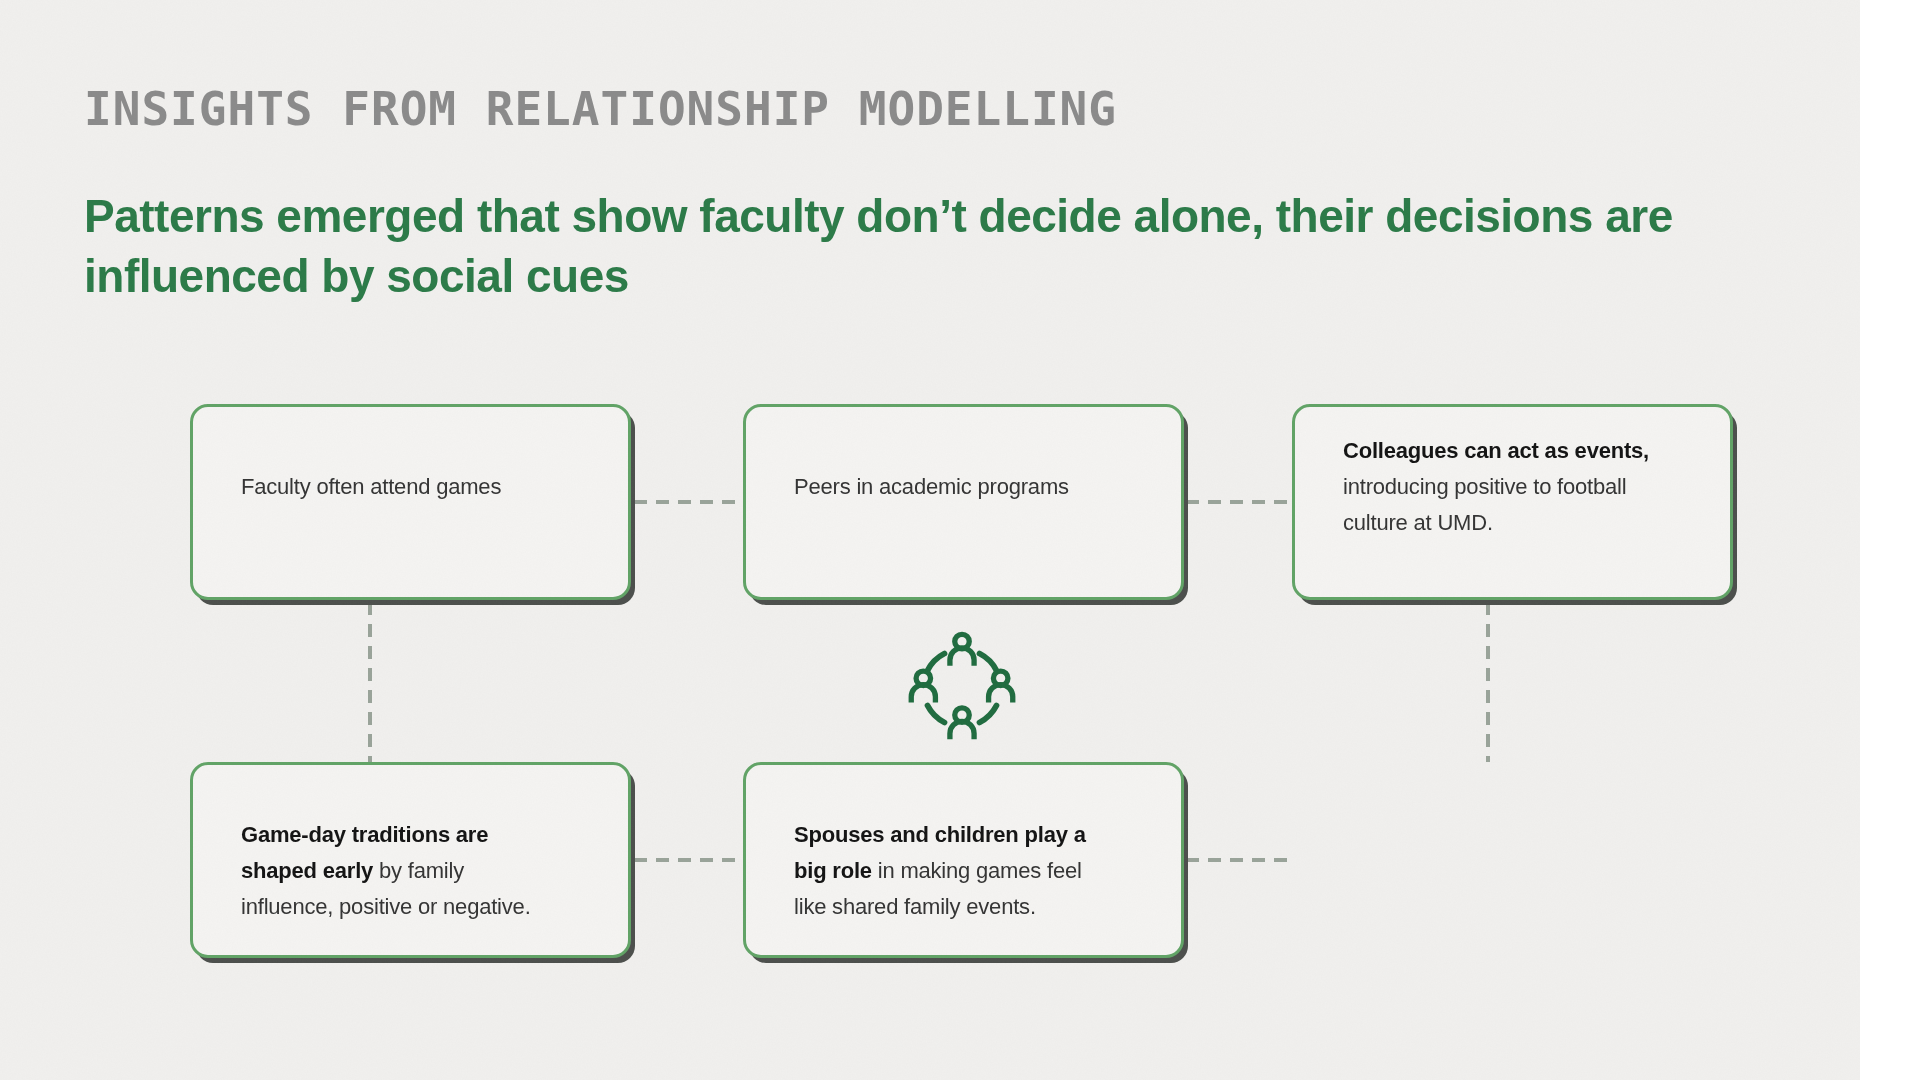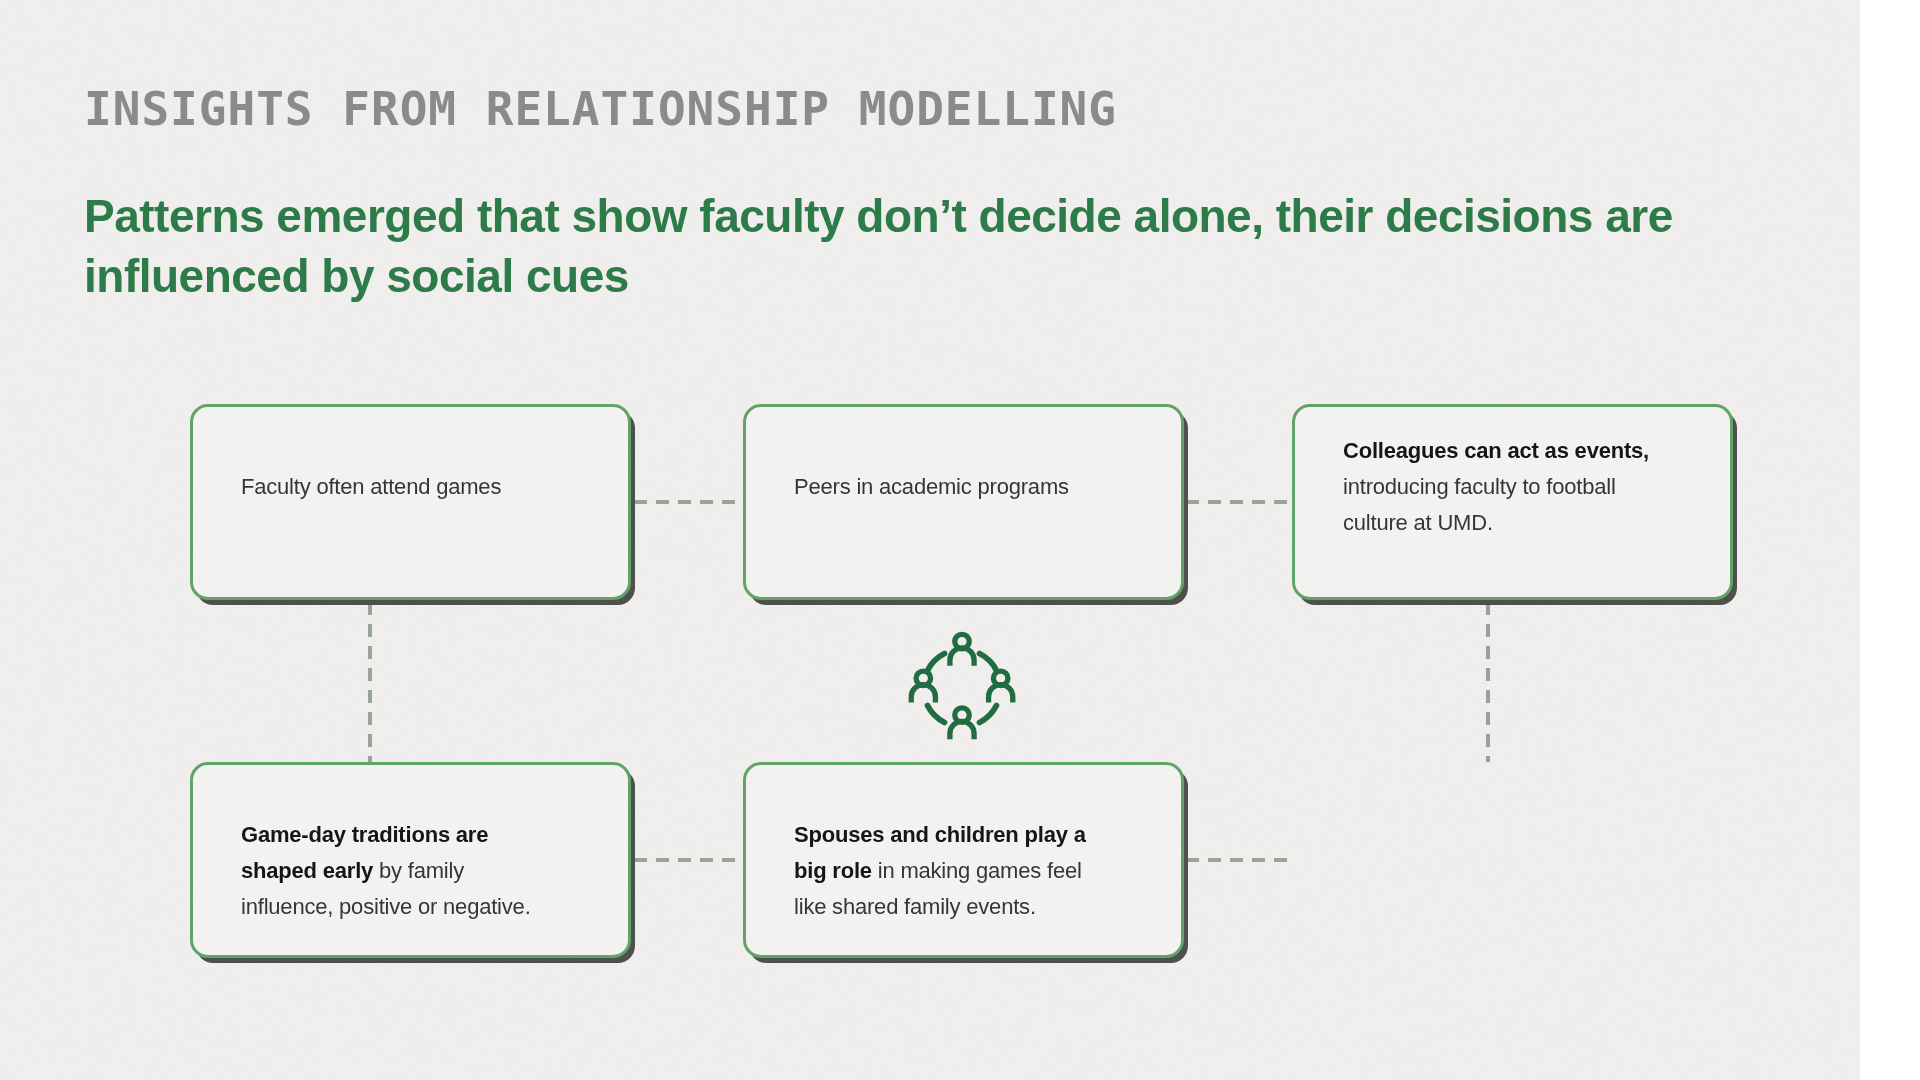--- a/index.html
+++ b/index.html
@@ -87,21 +87,21 @@
 </span></p>
   </div>
 
   <div class="card r1 c2">
     <p><span>Peers in academic programs
 </span></p>
   </div>
 
   <div class="card r1 c3">
     <p><span class="b">Colleagues can act as events,
-</span><span>introducing faculty to football
+</span><span>introducing positive to football
 culture at UMD.</span></p>
   </div>
 
   <div class="card r2 c1">
     <p><span class="b">Game-day traditions are
 shaped early</span><span> by family
 influence, positive or negative.</span></p>
   </div>
 
   <div class="card r2 c2">

